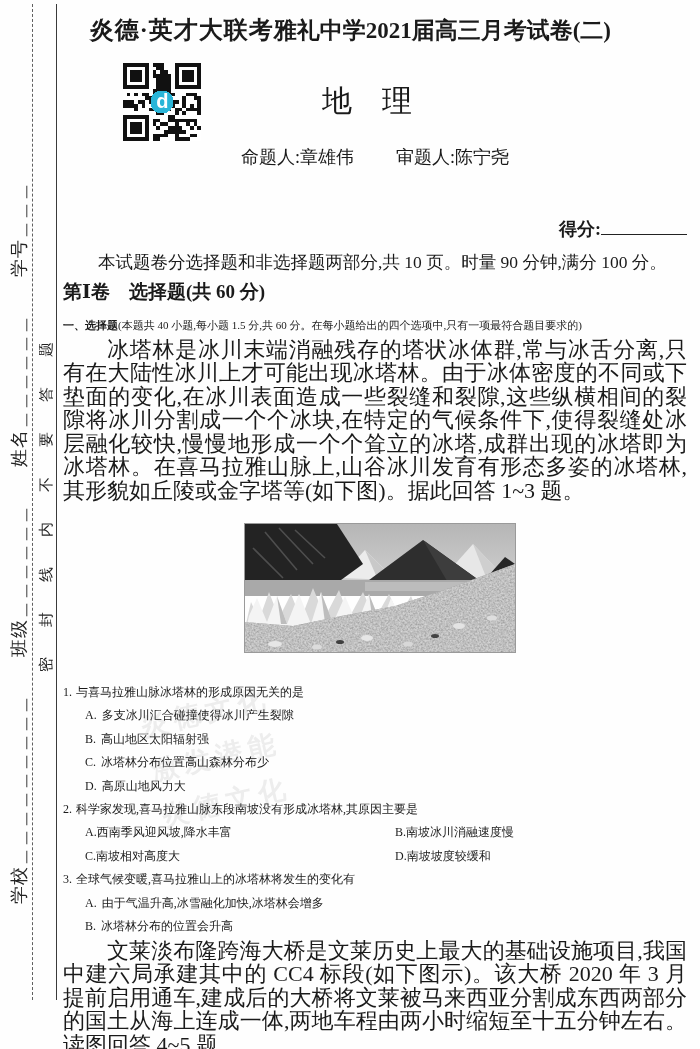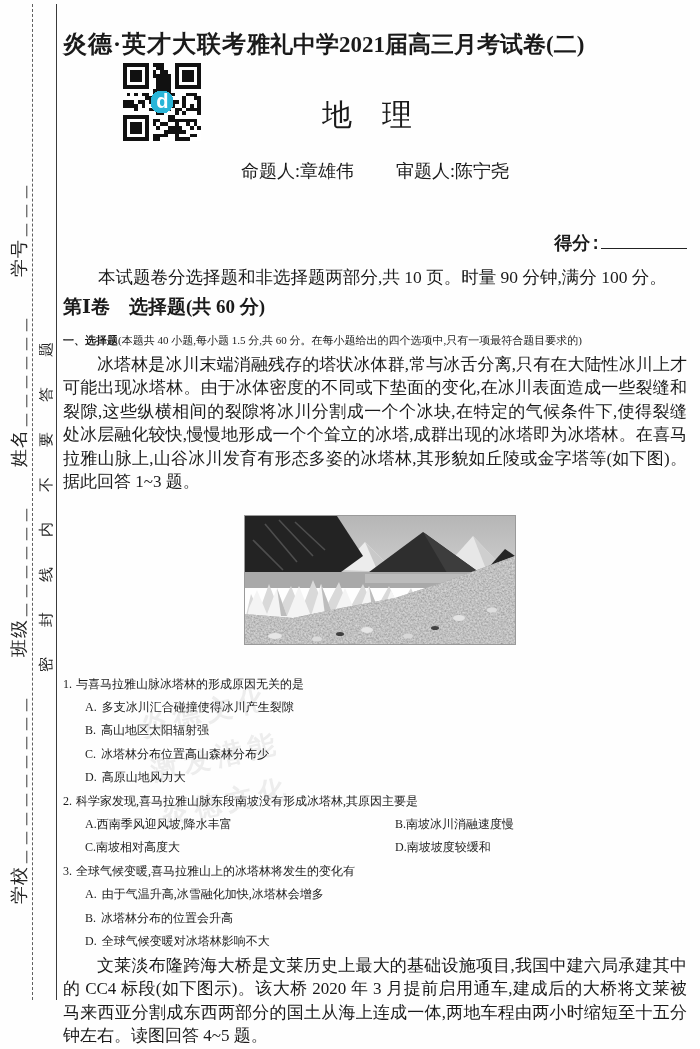--- a/index.html
+++ b/index.html
@@ -19,35 +19,35 @@
         transform-origin:0 0;transform:rotate(-90deg) translateX(-380px);
         font-size:15px;letter-spacing:30px;white-space:nowrap;color:#222;}
 
   
   .watermark{position:absolute;left:150px;top:688px;transform:rotate(-13deg);
         color:rgba(40,40,40,0.08);font-size:27px;letter-spacing:6px;line-height:46px;
         font-weight:bold;pointer-events:none;}
 
   
   .main{position:absolute;left:63px;top:0;width:624px;}
-  .top-title{margin-top:28px;margin-right:76px;text-align:left;font-size:23px;
+  .top-title{margin-top:14px;margin-right:76px;text-align:right;font-size:23px;
         font-weight:bold;white-space:nowrap;}
   .top-title .callig{font-weight:900;font-size:24px;letter-spacing:1px;}
   .subject{margin-top:37px;margin-right:16px;text-align:center;
         font-size:30px;font-weight:normal;line-height:36px;}
   .setters{margin-top:26px;text-align:center;font-size:18px;font-weight:normal;line-height:24px;}
   .setters .gap{display:inline-block;width:42px;}
-  .score-row{margin-top:47px;text-align:right;font-size:18px;font-weight:bold;line-height:26px;font-family:Liberation Mono, monospace;}
+  .score-row{margin-top:47px;text-align:right;font-size:18px;font-weight:bold;line-height:26px;}
   .score-blank{display:inline-block;width:86px;height:18px;border-bottom:1.5px solid #222;
         vertical-align:baseline;}
   .instructions{margin-top:8px;font-size:17.5px;line-height:24px;text-indent:2em;}
   .sec-heading{margin-top:4px;text-align:left;font-size:19px;font-weight:bold;line-height:27px;}
   .mc-intro{margin-top:9px;font-size:11px;line-height:23.5px;text-align:justify;}
   .mc-intro .b{font-weight:bold;}
-  .passage{font-size:17px;line-height:23.5px;text-align:justify;text-indent:2em;}
+  .passage{font-size:22px;line-height:23.5px;text-align:justify;text-indent:2em;}
   .passage.p2{margin-top:0.5px;}
 
   
   .photo{margin:21px 0 0 181px;width:270px;height:128px;border:1px solid #9a9a9a;
         box-sizing:content-box;line-height:0;}
 
   
   .questions{margin-top:28px;font-size:12px;line-height:23.4px;}
   .q-stem{white-space:nowrap;}
   .q-stem .qnum{margin-right:4px;}
@@ -333,19 +333,18 @@
       <div class="opt-row">
         <div class="cell1"><span class="olabel">C.</span><span>南坡相对高度大</span></div>
         <div class="cell2"><span class="olabel">D.</span><span>南坡坡度较缓和</span></div>
       </div>
 
       <div class="q-stem">
         <span class="qnum">3.</span><span>全球气候变暖,喜马拉雅山上的冰塔林将发生的变化有</span>
       </div>
       <div class="opt"><span class="olabel">A.</span><span>由于气温升高,冰雪融化加快,冰塔林会增多</span></div>
       <div class="opt"><span class="olabel">B.</span><span>冰塔林分布的位置会升高</span></div>
-      <div class="opt"><span class="olabel">D.</span><span>全球气候变暖对冰塔林影响不大</span></div>
     </div>
 
     <div class="passage p2">文莱淡布隆跨海大桥是文莱历史上最大的基础设施项目,我国中建六局承建其中的 CC4 标段(如下图示)。该大桥 2020 年 3 月提前启用通车,建成后的大桥将文莱被马来西亚分割成东西两部分的国土从海上连成一体,两地车程由两小时缩短至十五分钟左右。读图回答 4~5 题。</div>
 
   </div>
 </div>
 
 </body></html>

